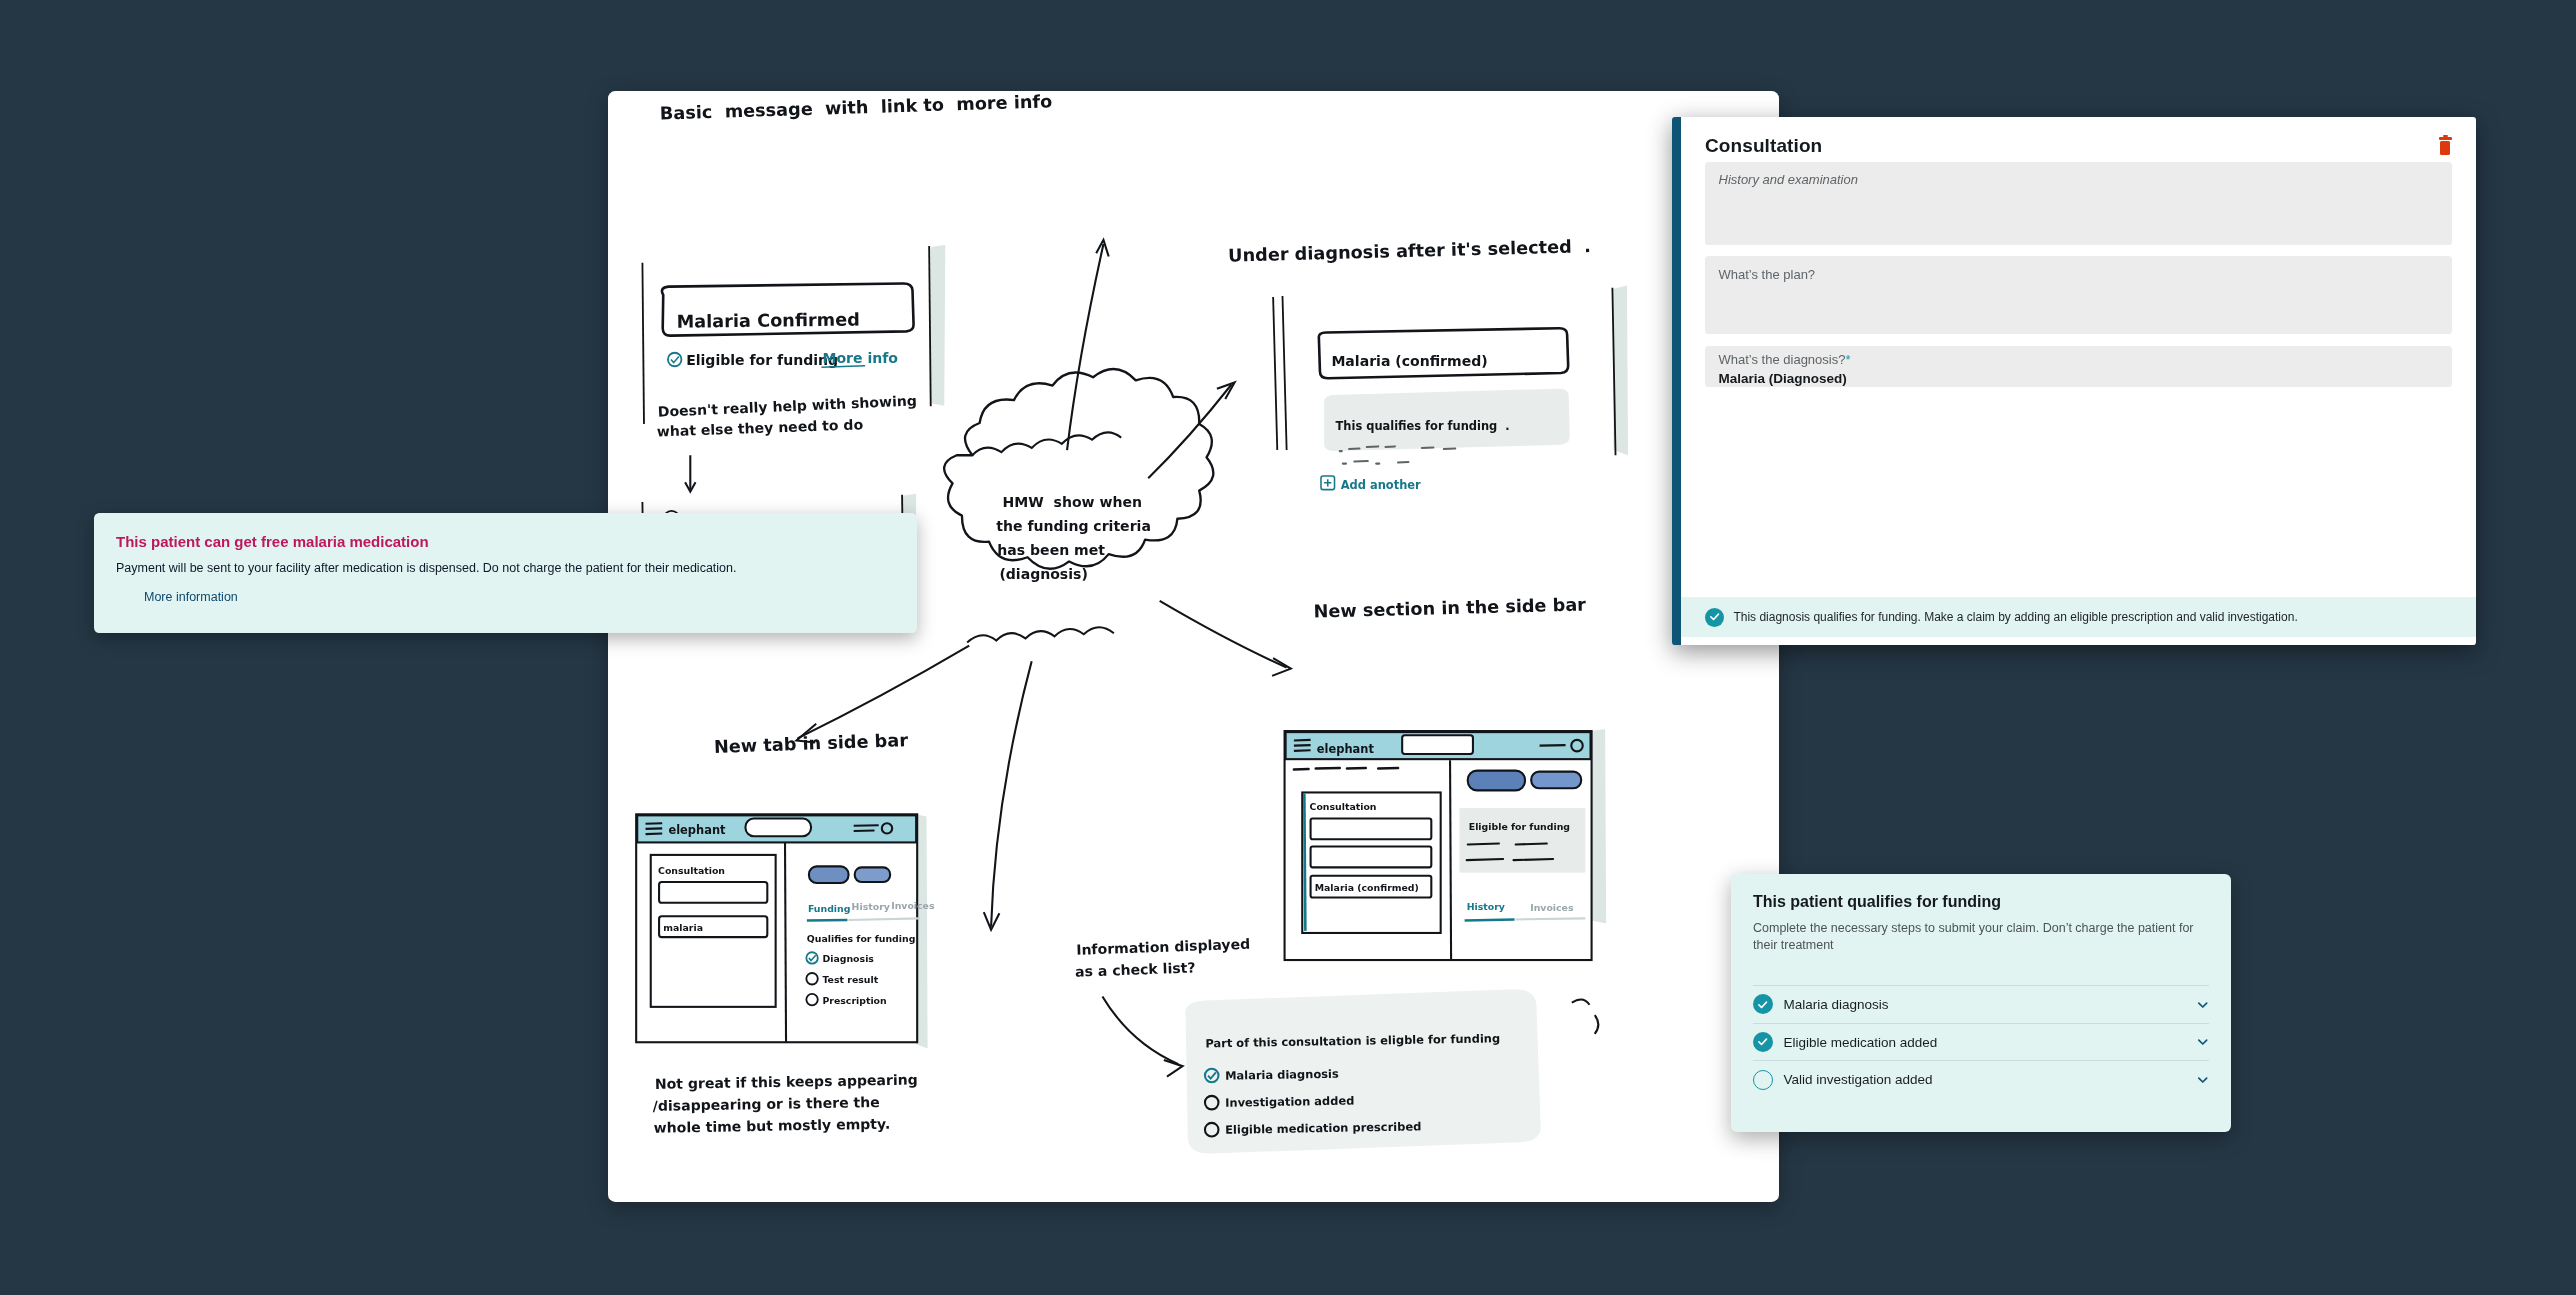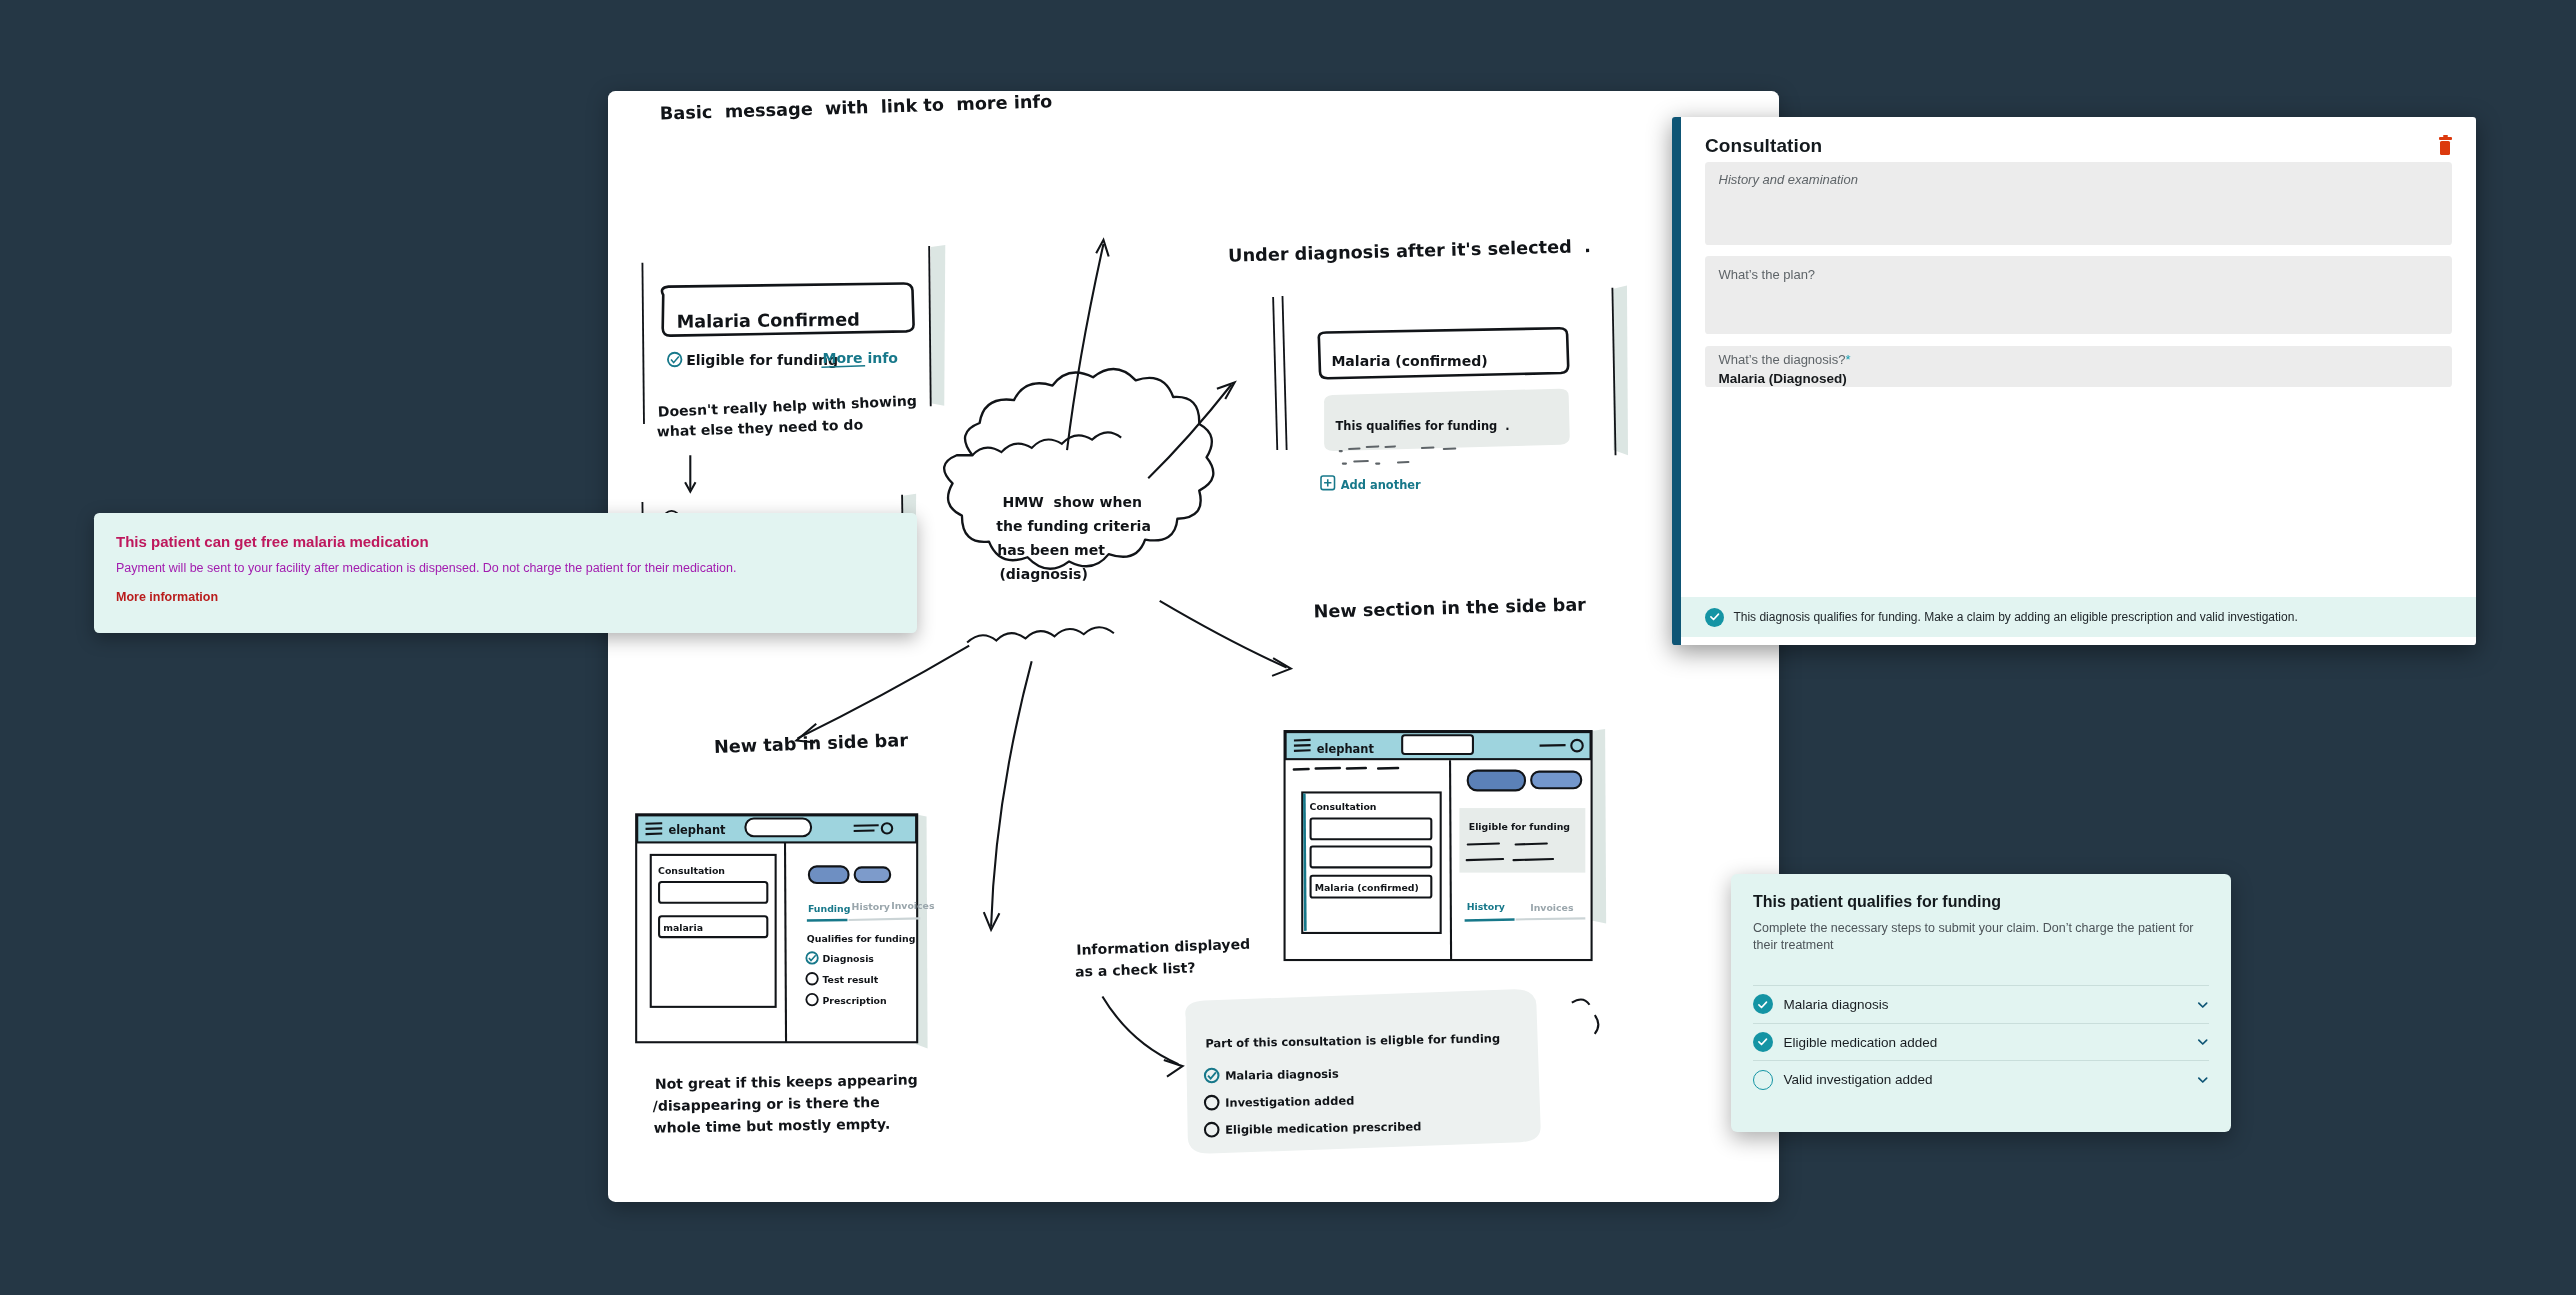--- a/index.html
+++ b/index.html
@@ -81,24 +81,24 @@
   .cons-footer-text{font-size:12px;color:#21272B;}
 
   
   .toast-left{
     position:absolute;left:94px;top:513px;width:823px;height:120px;
     background:#E2F4F1;border-radius:5.2px;
     box-shadow:0 5.2px 17.7px rgba(0,0,0,.30);
     padding:20px 22px;box-sizing:border-box;
   }
   .toast-title{font-size:15px;font-weight:700;color:#be185d;margin-bottom:10.4px;}
-  .toast-body{font-size:12.5px;color:#a21caf;line-height:1.35;}
+  .toast-body{font-size:12.5px;color:#0f172a;line-height:1.35;}
   .toast-link{
-    display:inline-block;margin-top:12.5px;font-size:12.5px;font-weight:700;
-    color:#b91c1c;text-decoration:none;cursor:pointer;
+    display:inline-block;margin-top:12.5px;font-size:12.5px;font-weight:400;
+    color:#0c4a6e;text-decoration:none;cursor:pointer;margin-left:28px;
   }
 
   
   .funding-card{
     position:absolute;left:1731px;top:874px;width:500px;height:258px;
     background:#E2F4F1;border-radius:6.2px;
     box-shadow:0 6.2px 21px rgba(0,0,0,.32);
     padding:19px 22px 0 22px;box-sizing:border-box;
   }
   .fc-title{font-size:16px;font-weight:700;color:#141A1E;margin-bottom:9.4px;}

